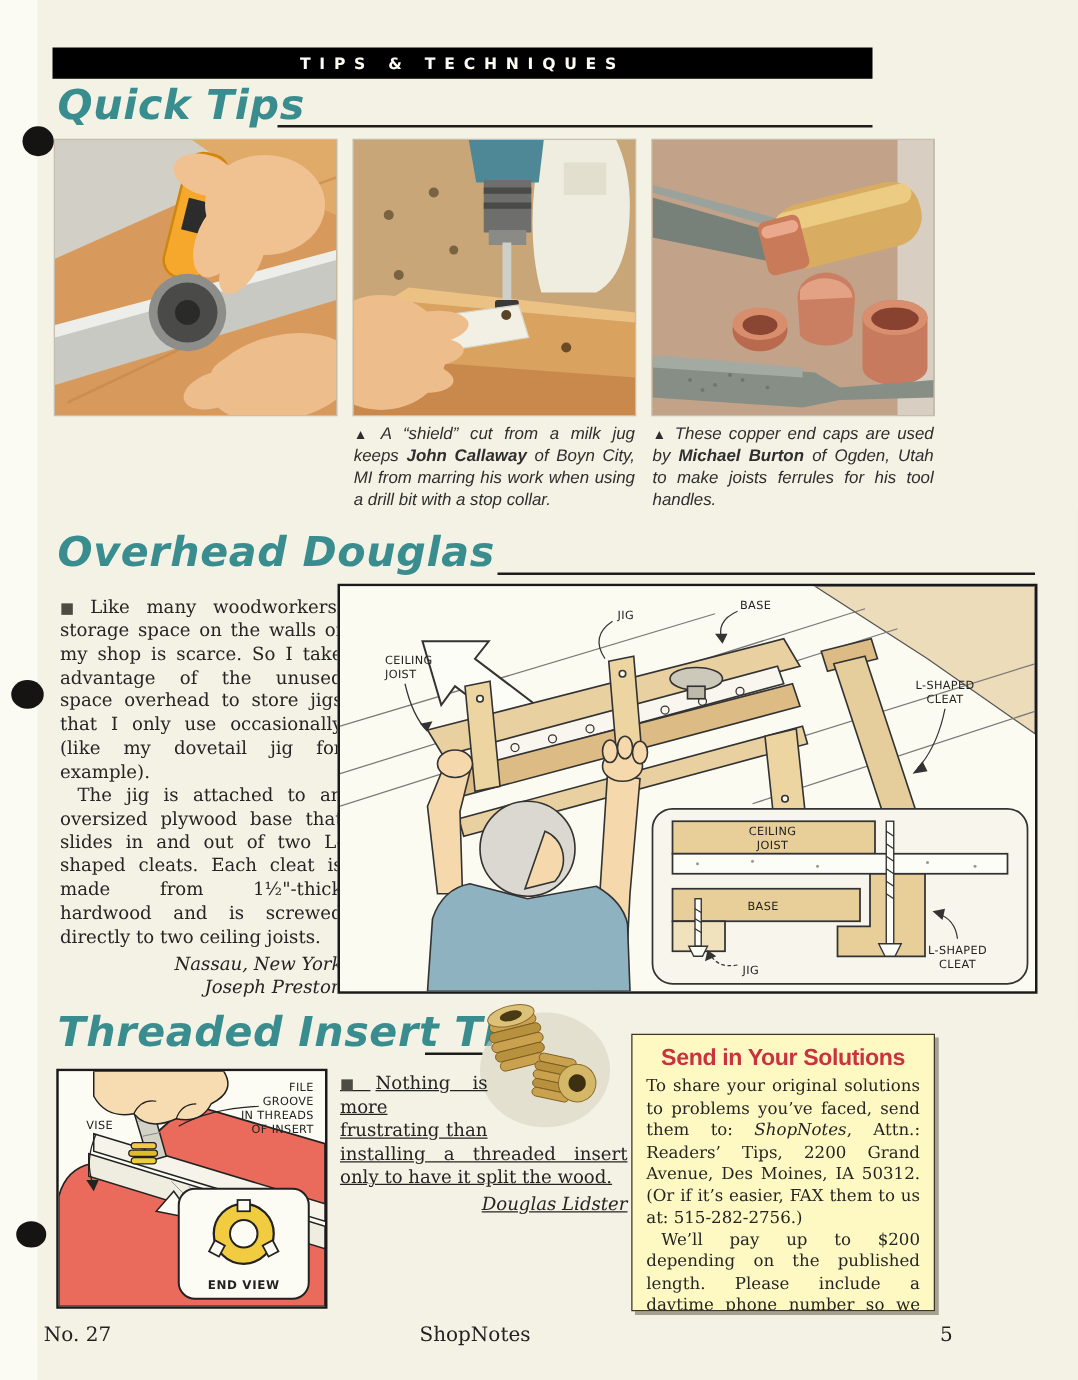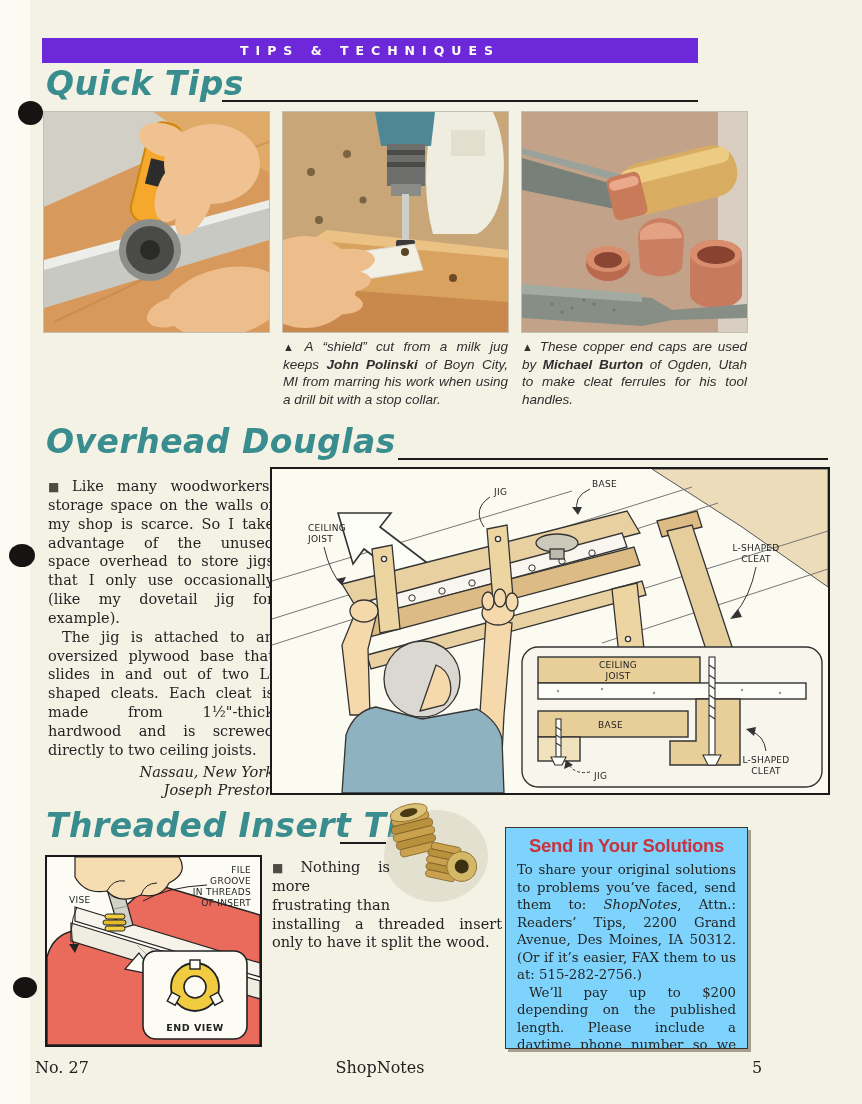--- a/index.html
+++ b/index.html
@@ -6,21 +6,21 @@
   body { background:#e8e6da; font-family:"DejaVu Serif", serif; }
   #page {
     position:relative; width:862px; height:1104px; margin:0 auto;
     background:#f4f2e4; overflow:hidden;
   }
   .edge-strip { position:absolute; left:0; top:0; width:30px; height:1104px; background:#fbfaf3; }
   .hole { position:absolute; background:#151413; border-radius:50%; }
 
   
   .banner { position:absolute; left:42px; top:38px; width:656px; height:25px;
-    background:#6d28d9; display:flex; align-items:center; justify-content:center; }
+    background:#000000; display:flex; align-items:center; justify-content:center; }
   .banner span { color:#fdfbf4; font-family:"DejaVu Sans", sans-serif; font-weight:bold;
     font-size:12.5px; letter-spacing:7px; }
 
   
   .sec-title { position:absolute; color:#3a8d8f; font-family:"DejaVu Sans", sans-serif;
     font-style:italic; font-weight:bold; font-size:33px; letter-spacing:0.5px; white-space:nowrap; }
   .title-rule { position:absolute; border-top:2.2px solid #1c1c1c; }
 
   
   .photo { position:absolute; top:112px; height:220px; overflow:hidden; background:#caa87c;
@@ -38,21 +38,21 @@
   .attrib { text-align:right; font-style:italic; margin-top:3px; }
   .attrib div { line-height:1.25; }
 
   
   .ill-frame { position:absolute; background:#fcfbf2; border:2px solid #1a1a1a; }
 
   .wrap-spacer { float:right; width:112px; height:48px; }
 
   
   .send-box { position:absolute; left:505px; top:827px; width:243px; height:222px;
-    background:#7dd3fc; border:1.6px solid #3c352a; box-shadow:3px 3px 0 rgba(70,60,45,.45);
+    background:#fef9c3; border:1.6px solid #3c352a; box-shadow:3px 3px 0 rgba(70,60,45,.45);
     padding:7px 11px 6px 11px; overflow:hidden; }
   .send-box h2 { color:#c9333f; font-family:"Liberation Sans", sans-serif; font-weight:bold;
     font-size:18.5px; letter-spacing:-0.3px; text-align:center; white-space:nowrap; margin-bottom:4px; }
   .send-box p { font-size:13.3px; line-height:1.32; color:#242424; text-align:justify; }
   .send-box p.ind { text-indent:12px; }
   .send-it { font-style:italic; }
 
   
   .footer-item { position:absolute; top:1058px; font-size:16px; color:#222; }
 
@@ -175,24 +175,24 @@
           <circle cx="50" cy="196" r="1.6"></circle>
           <circle cx="72" cy="192" r="1.6"></circle>
         <circle cx="92" cy="198" r="1.6"></circle>
           <circle cx="40" cy="200" r="1.6"></circle>
           <circle cx="62" cy="188" r="1.6"></circle>
       </g>
     </svg>
   </div>
 
   <div class="caption" style="left:283px;width:225px;">
-    <span class="cap-tri">▲</span><span>A “shield” cut from a milk jug keeps </span><span class="cap-name">John Polinski</span><span> of Boyn City, MI from marring his work when using a drill bit with a stop collar.</span>
+    <span class="cap-tri">▲</span><span>A “shield” cut from a milk jug keeps </span><span class="cap-name">John Callaway</span><span> of Boyn City, MI from marring his work when using a drill bit with a stop collar.</span>
   </div>
   <div class="caption" style="left:522px;width:225px;">
-    <span class="cap-tri">▲</span><span>These copper end caps are used by </span><span class="cap-name">Michael Burton</span><span> of Ogden, Utah to make cleat ferrules for his tool handles.</span>
+    <span class="cap-tri">▲</span><span>These copper end caps are used by </span><span class="cap-name">Michael Burton</span><span> of Ogden, Utah to make joists ferrules for his tool handles.</span>
   </div>
 
   <div class="sec-title" style="left:46px;top:422px;">Overhead Douglas</div>
   <div class="title-rule" style="left:398px;top:458px;width:430px;"></div>
 
   <div class="body-col" style="left:48px;top:477px;width:226px;">
     <p><span class="bullet">■</span><span>Like many woodworkers, storage space on the walls of my shop is scarce. So I take advantage of the unused space overhead to store jigs that I only use occasionally (like my dovetail jig for example).</span></p>
     <p class="ind">The jig is attached to an oversized plywood base that slides in and out of two L-shaped cleats. Each cleat is made from 1½"-thick hardwood and is screwed directly to two ceiling joists.</p>
     <div class="attrib">
       <div>Nassau, New York</div>
@@ -389,22 +389,26 @@
         <circle cx="148" cy="130" r="24" fill="#f2cc40" stroke="#222" stroke-width="1.8"></circle>
         <circle cx="148" cy="130" r="11" fill="#fdfcf4" stroke="#222" stroke-width="1.6"></circle>
         <rect x="143" y="103" width="10" height="9" fill="#fdfcf4" stroke="#222" stroke-width="1.4"></rect>
         <rect x="122" y="138" width="10" height="9" fill="#fdfcf4" stroke="#222" stroke-width="1.4" transform="rotate(118 127 142)"></rect>
         <rect x="164" y="138" width="10" height="9" fill="#fdfcf4" stroke="#222" stroke-width="1.4" transform="rotate(-118 169 142)"></rect>
         <text class="lbl-b" x="148" y="174" text-anchor="middle">END VIEW</text>
       </g>
     </svg>
   </div>
 
-  <div class="body-col" style="left:272px;top:858px;width:230px;">
+  <div class="body-col" style="left:272px;top:858px;width:230px;text-decoration:underline;">
     <p><span class="wrap-spacer"></span><span class="bullet">■</span><span>Nothing is more frustrating than installing a threaded insert only to have it split the wood.</span></p>
+    <div class="attrib">
+      <div>Douglas Lidster</div>
+
+    </div>
   </div>
 
   <div class="send-box">
     <h2>Send in Your Solutions</h2>
     <p><span>To share your original solutions to problems you’ve faced, send them to: </span><span class="send-it">ShopNotes</span><span>, Attn.: Readers’ Tips, 2200 Grand Avenue, Des Moines, IA 50312. (Or if it’s easier, FAX them to us at: 515-282-2756.)</span></p>
     <p class="ind">We’ll pay up to $200 depending on the published length. Please include a daytime phone number so we can call you if we have any questions.</p>
   </div>
 
   <div class="footer-item" style="left:35px;">No. 27</div>
   <div class="footer-item" style="left:300px;width:160px;text-align:center;">ShopNotes</div>

